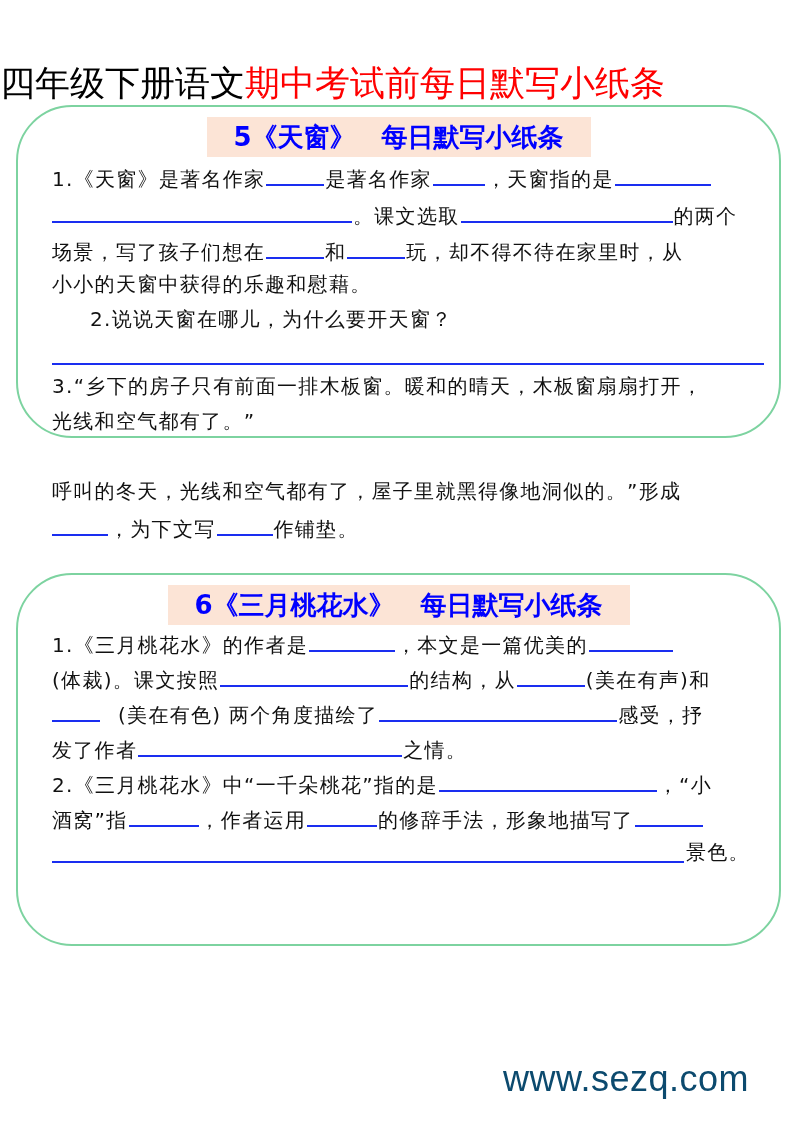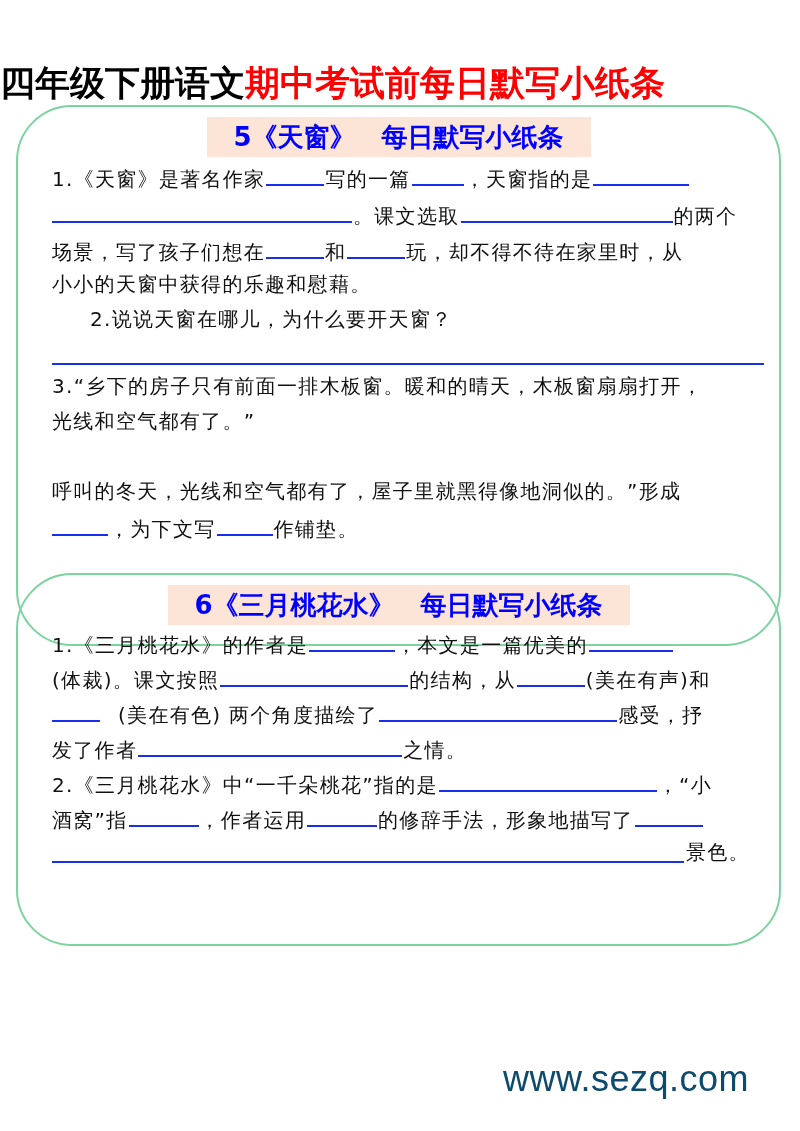--- a/index.html
+++ b/index.html
@@ -3,31 +3,31 @@
   <meta charset="utf-8">
   <style>
     html, body { margin: 0; padding: 0; background: #ffffff; }
     body {
       width: 800px; height: 1131px; position: relative; overflow: hidden;
       font-family: "DejaVu Sans", "Liberation Sans", sans-serif;
       color: #111;
     }
     .page-title {
       position: absolute; left: 0; top: 60px; width: 660px;
-      text-align: center; font-size: 35px; font-weight: bold; letter-spacing: 0px;
+      text-align: center; font-size: 35px; font-weight: normal; letter-spacing: 0px;
       line-height: 46px; white-space: nowrap;
     }
     .page-title .black { color: #000; }
     .page-title .red { color: #ff0000; }
 
     .box {
       position: absolute; left: 16px; width: 765px;
       border: 2.5px solid #7dd3a0; border-radius: 56px; box-sizing: border-box;
     }
-    #box1 { top: 105px; height: 541px; }
+    #box1 { top: 105px; height: 333px; }
     #box2 { top: 573px; height: 373px; }
 
     .box-header {
       position: absolute; left: 50%; transform: translateX(-50%);
       background: #fce4d6; color: #0000ff; font-weight: bold;
       font-size: 26px; line-height: 40px; height: 40px; white-space: nowrap;
       padding: 0 12px; top: 10px;
     }
     #box1 .box-header { width: 360px; text-align: center; }
     #box2 .box-header { width: 438px; text-align: center; }
@@ -57,21 +57,21 @@
 <div class="page-title">
   <span class="black">四年级下册语文</span><span class="red">期中考试前每日默写小纸条</span>
 </div>
 
 <div class="box" id="box1">
   <div class="box-header">
     <span>5《天窗》</span><span class="gap"></span><span>每日默写小纸条</span>
   </div>
 
   <div class="line" style="top:55px;">
-    <span>1.《天窗》是著名作家</span><span class="blank" style="width:58px"></span><span>写的一篇</span><span class="blank" style="width:52px"></span><span>，天窗指的是</span><span class="blank" style="width:96px"></span>
+    <span>1.《天窗》是著名作家</span><span class="blank" style="width:58px"></span><span>是著名作家</span><span class="blank" style="width:52px"></span><span>，天窗指的是</span><span class="blank" style="width:96px"></span>
   </div>
   <div class="line" style="top:92px;">
     <span class="blank" style="width:300px;margin-left:0"></span><span>。课文选取</span><span class="blank" style="width:212px"></span><span>的两个</span>
   </div>
   <div class="line" style="top:128px;">
     <span>场景，写了孩子们想在</span><span class="blank" style="width:58px"></span><span>和</span><span class="blank" style="width:58px"></span><span>玩，却不得不待在家里时，从</span>
   </div>
   <div class="line" style="top:163px;">
     <span>小小的天窗中获得的乐趣和慰藉。</span>
   </div>

